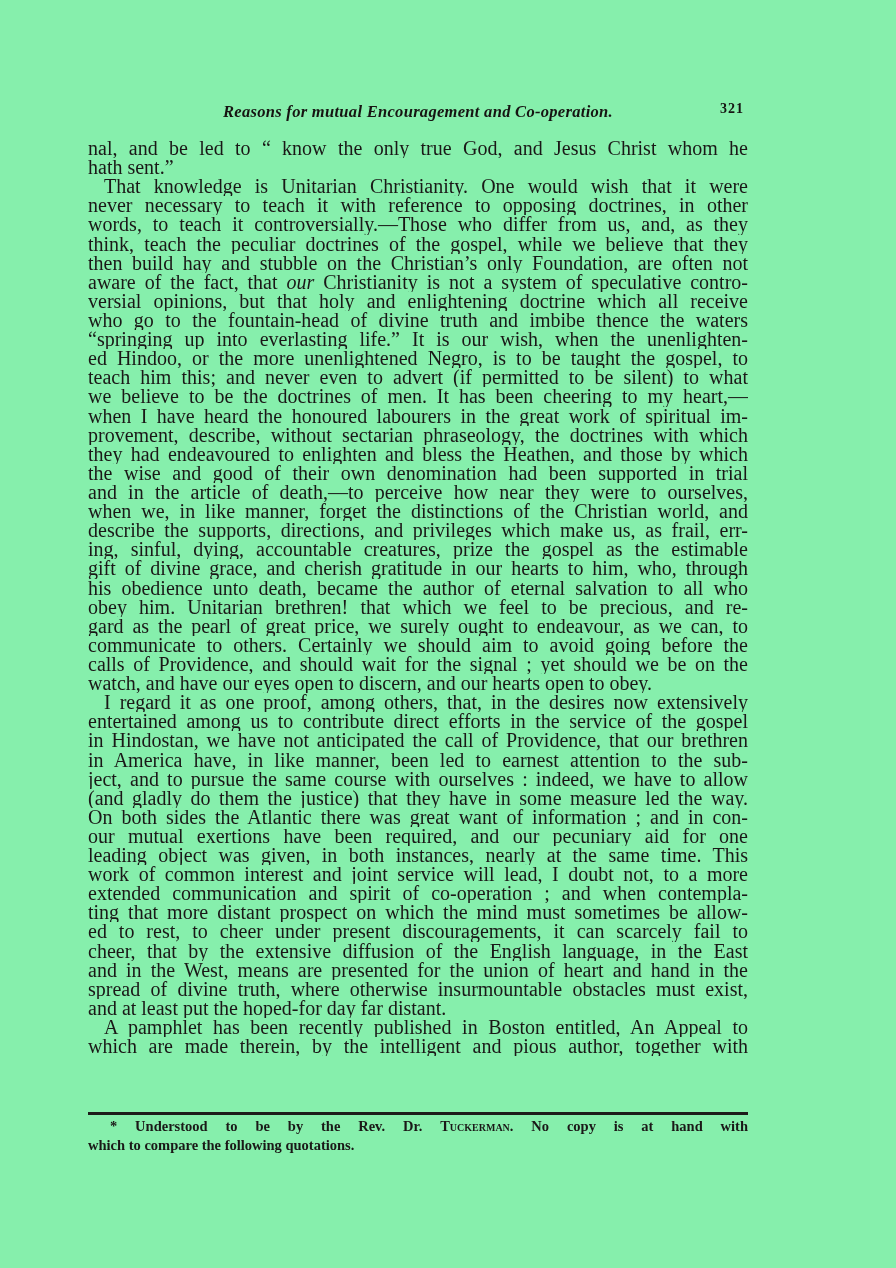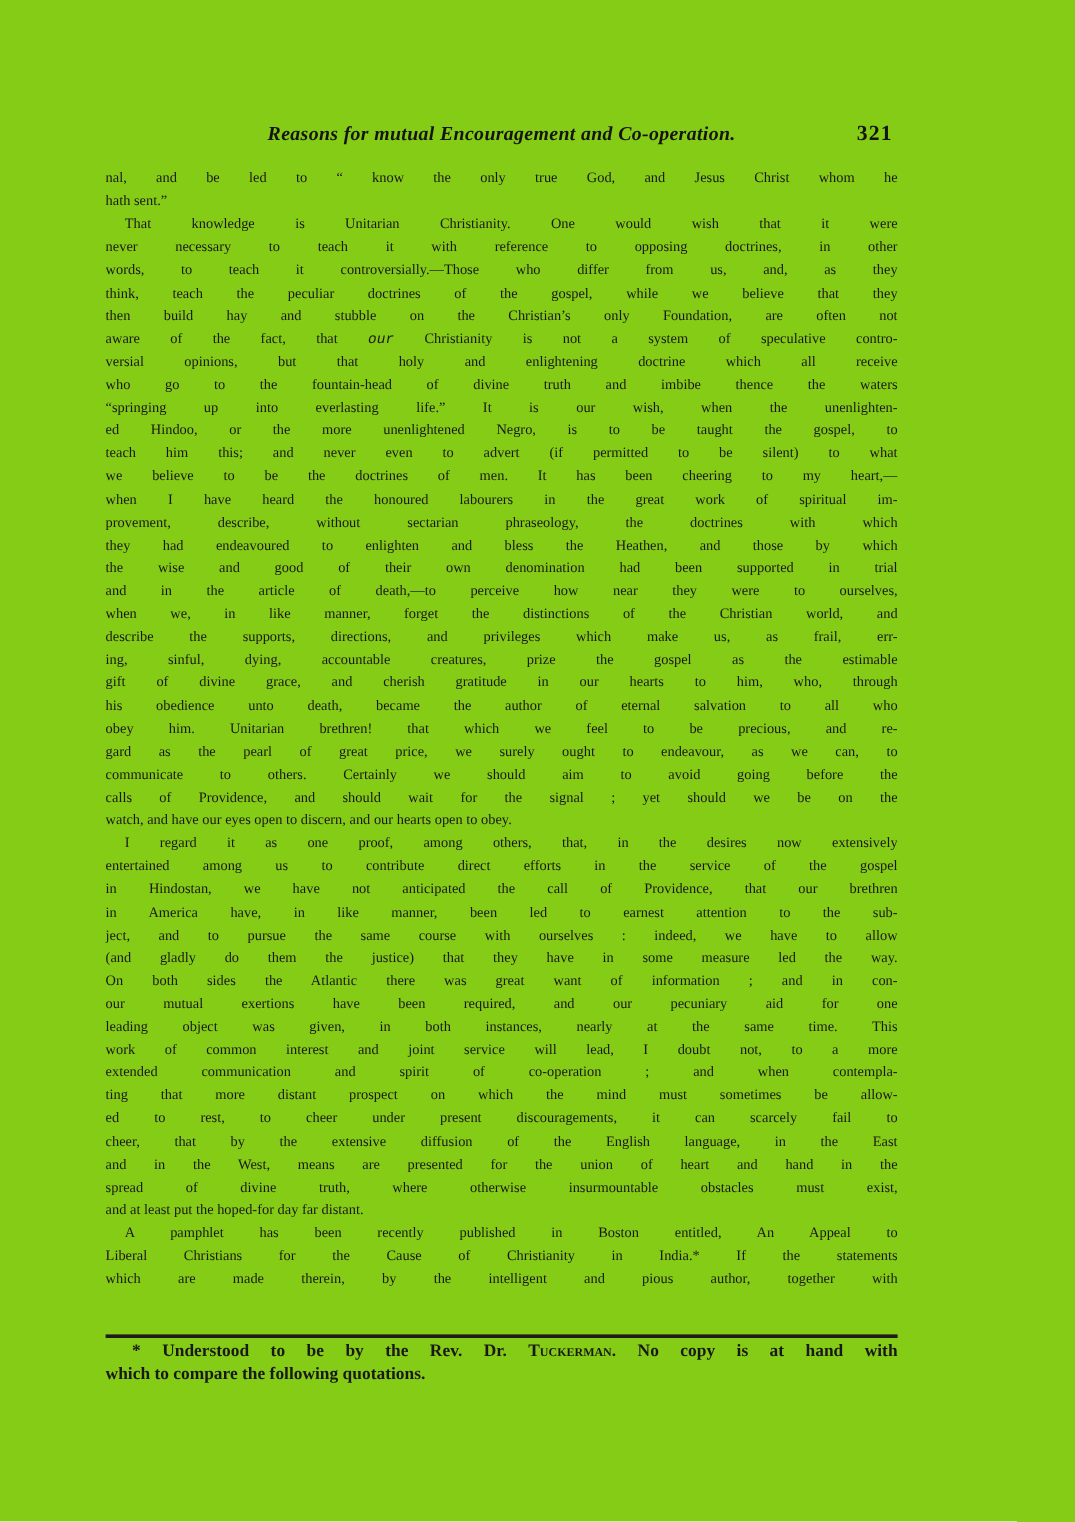--- a/index.html
+++ b/index.html
@@ -1,20 +1,20 @@
 <!DOCTYPE html>
 <html><head>
 <meta charset="utf-8">
 <style>
   html, body { margin: 0; padding: 0; background: #ffffff; }
   .page {
     position: relative;
     width: 896px;
     height: 1268px;
-    background: #84cc16;
+    background: #86efac;
     font-family: "Liberation Serif", serif;
     color: #1a1817;
     overflow: hidden;
   }
   .running-header {
     position: absolute;
     left: 88px;
     top: 102px;
     width: 660px;
     height: 22px;
@@ -26,30 +26,30 @@
     font-weight: 600;
     font-size: 16.5px;
     letter-spacing: 0.3px;
     color: #161412;
   }
   .page-number {
     position: absolute;
     right: 4px;
     top: -1px;
     font-weight: 700;
-    font-size: 18px;
+    font-size: 14px;
     letter-spacing: 1px;
     color: #161412;
   }
   .body-text {
     position: absolute;
     left: 88px;
     top: 139px;
     width: 660px;
-    font-size: 12px;
+    font-size: 20px;
   }
   .line {
     line-height: 19.12px;
     height: 19.12px;
     overflow: hidden;
     text-align: justify;
     text-align-last: justify;
   }
   .line.indent { text-indent: 16px; }
   .line.para-end { text-align-last: left; }
@@ -65,21 +65,21 @@
     position: absolute;
     left: 88px;
     top: 1117px;
     width: 660px;
     font-size: 14.5px;
     font-weight: 600;
   }
   .footnote .line { line-height: 19px; height: 19px; }
   .footnote .line.indent { text-indent: 22px; }
   .sc { font-variant: small-caps; }
-  i { font-style: italic; font-family: Liberation Mono, monospace; }
+  i { font-style: italic; }
 </style>
 </head>
 <body>
 
 <div class="page">
   <div class="running-header">
     <span class="header-title">Reasons for mutual Encouragement and Co-operation.</span>
     <span class="page-number">321</span>
   </div>
 
@@ -124,21 +124,20 @@
       <div class="line">leading object was given, in both instances, nearly at the same time.  This</div>
       <div class="line">work of common interest and joint service will lead, I doubt not, to a more</div>
       <div class="line">extended communication and spirit of co-operation ; and when contempla-</div>
       <div class="line">ting that more distant prospect on which the mind must sometimes be allow-</div>
       <div class="line">ed to rest, to cheer under present discouragements, it can scarcely fail to</div>
       <div class="line">cheer, that by the extensive diffusion of the English language, in the East</div>
       <div class="line">and in the West, means are presented for the union of heart and hand in the</div>
       <div class="line">spread of divine truth, where otherwise insurmountable obstacles must exist,</div>
       <div class="line para-end">and at least put the hoped-for day far distant.</div>
       <div class="line indent">A pamphlet has been recently published in Boston entitled, An Appeal to</div>
-      <div class="line">Liberal Christians for the Cause of Christianity in India.*  If the statements</div>
       <div class="line">which are made therein, by the intelligent and pious author, together with</div>
     </div>
 
   <div class="footnote-rule"></div>
 
   <div class="footnote" id="footnote">
       <div class="line indent">* Understood to be by the Rev. Dr. <span class="sc">Tuckerman</span>.  No copy is at hand with</div>
       <div class="line para-end">which to compare the following quotations.</div>
     </div>
 </div>

